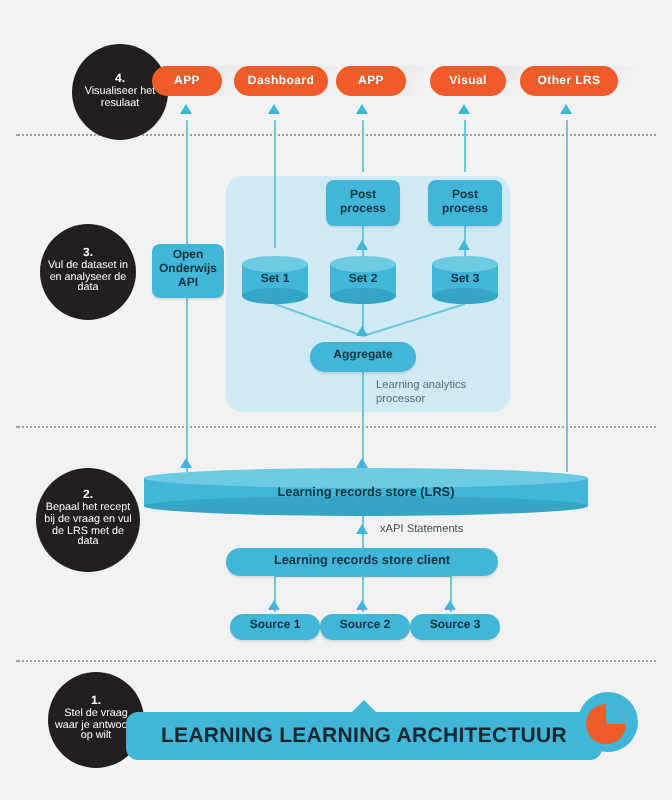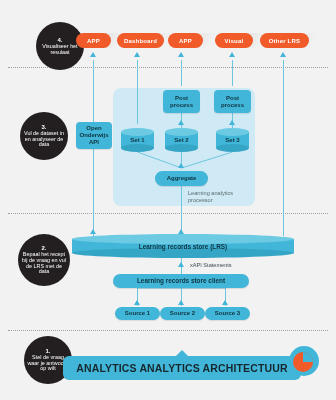--- a/index.html
+++ b/index.html
@@ -283,21 +283,21 @@
     <span>Source 3</span>
   </div>
 
   <div class="step-circle" style="left:24px;top:336px;width:48px;height:48px;">
     <div class="step-num">1.</div>
     <div class="step-txt">Stel de vraag waar je antwoord op wilt</div>
   </div>
 
   <div class="banner-notch" style="left:176px;top:350px;"></div>
   <div class="banner" style="left:63px;top:356px;width:238px;height:24px;">
-    <span class="banner-txt">ANALYTICS ANALYTICS ARCHITECTUUR</span>
+    <span class="banner-txt">LEARNING LEARNING ARCHITECTUUR</span>
   </div>
 
   <div class="pie" style="left:288px;top:345px;width:32px;height:32px;">
     <svg width="32" height="32" viewBox="0 0 32 32">
       <circle cx="16" cy="16" r="15" fill="#41b6d8"></circle>
       <circle cx="15" cy="17" r="10" fill="#f15a29"></circle>
       <path d="M15 17 L15 7 A10 10 0 0 1 25 17 Z" fill="#41b6d8"></path>
     </svg>
   </div>
 

